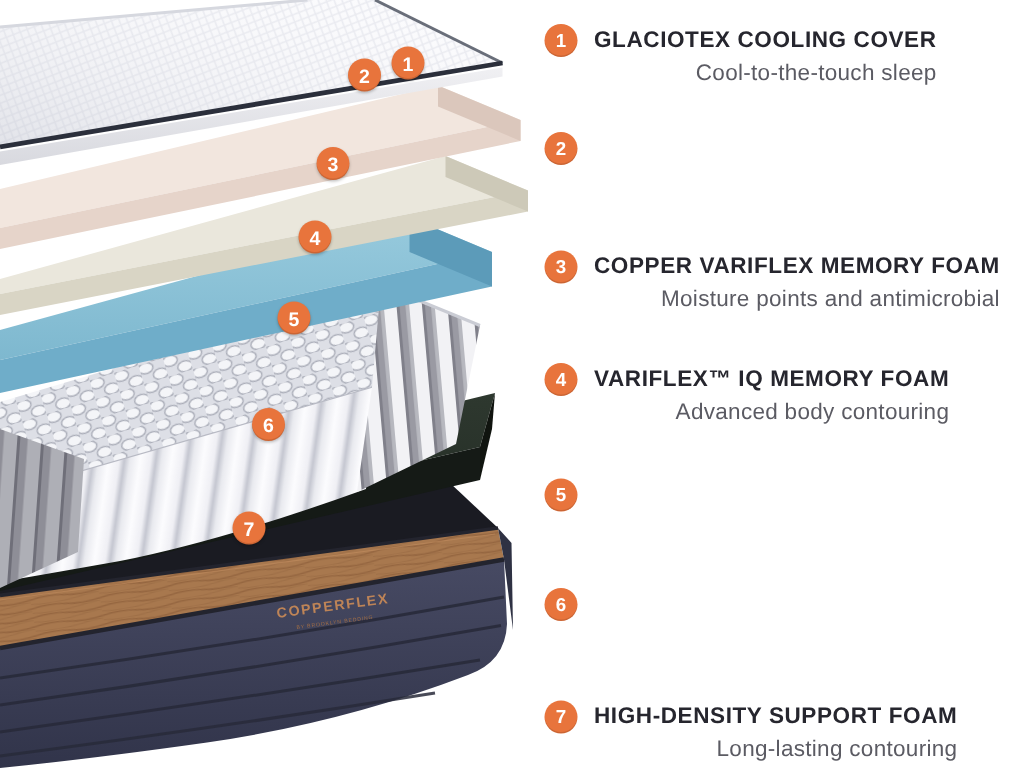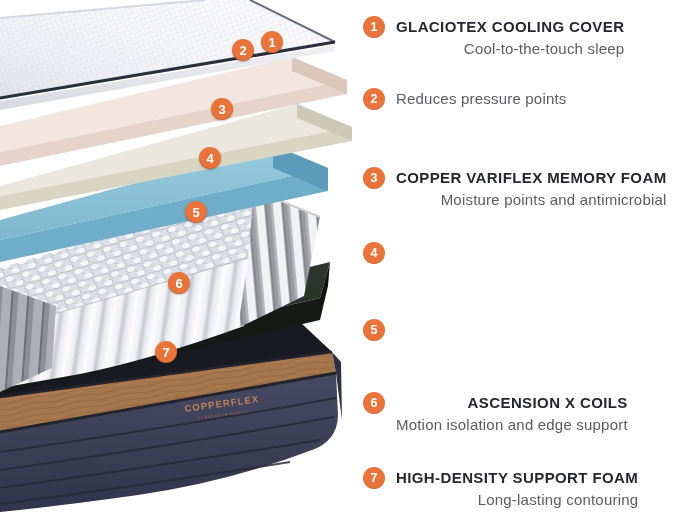--- a/index.html
+++ b/index.html
@@ -180,46 +180,45 @@
       <span class="legend-badge">1</span>
       <span class="legend-text">
         <span class="legend-title">GLACIOTEX COOLING COVER</span>
         <span class="legend-desc">Cool-to-the-touch sleep</span>
       </span>
     </div>
 
     <div class="legend-item" style="top:88px">
       <span class="legend-badge">2</span>
       <span class="legend-text">
-        <span class="legend-desc">Reduces pressure points</span>
       </span>
     </div>
 
     <div class="legend-item" style="top:167px">
       <span class="legend-badge">3</span>
       <span class="legend-text">
         <span class="legend-title">COPPER VARIFLEX MEMORY FOAM</span>
         <span class="legend-desc">Moisture points and antimicrobial</span>
       </span>
     </div>
 
     <div class="legend-item" style="top:242px">
       <span class="legend-badge">4</span>
+      <span class="legend-text">
+        <span class="legend-title">VARIFLEX™ IQ MEMORY FOAM</span>
+        <span class="legend-desc">Advanced body contouring</span>
+      </span>
     </div>
 
     <div class="legend-item" style="top:319px">
       <span class="legend-badge">5</span>
     </div>
 
     <div class="legend-item" style="top:392px">
       <span class="legend-badge">6</span>
-      <span class="legend-text">
-        <span class="legend-title">ASCENSION X COILS</span>
-        <span class="legend-desc">Motion isolation and edge support</span>
-      </span>
     </div>
 
     <div class="legend-item" style="top:467px">
       <span class="legend-badge">7</span>
       <span class="legend-text">
         <span class="legend-title">HIGH-DENSITY SUPPORT FOAM</span>
         <span class="legend-desc">Long-lasting contouring</span>
       </span>
     </div>
 

